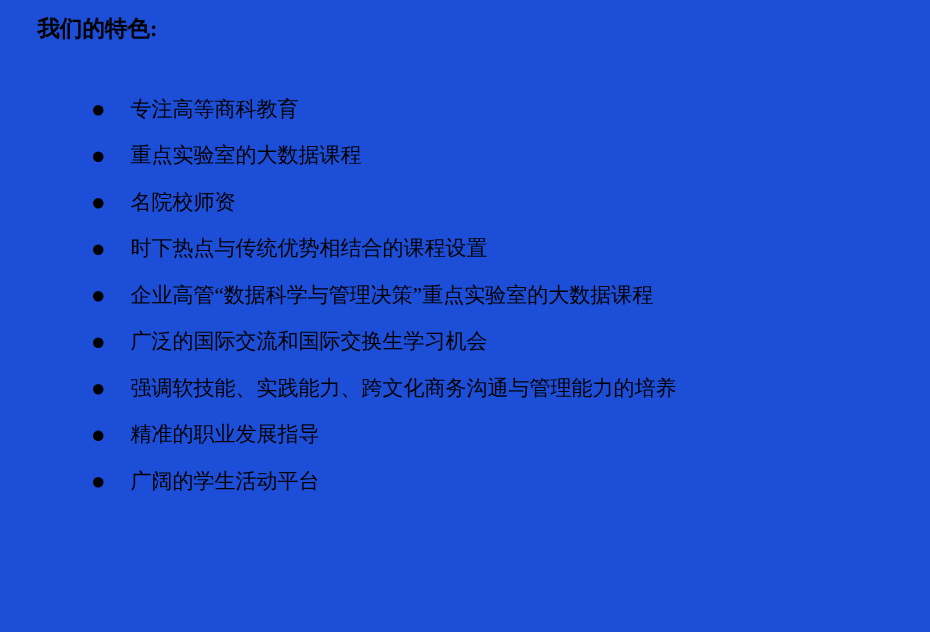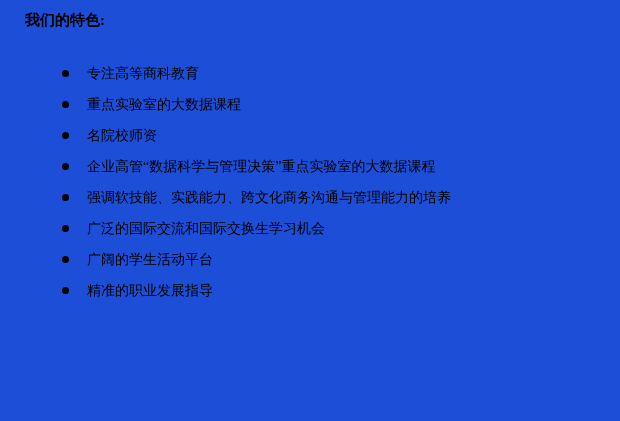--- a/index.html
+++ b/index.html
@@ -84,41 +84,45 @@
     <li class="feature-item">
       <span class="bullet-dot"></span>
       <span class="item-text">重点实验室的大数据课程</span>
     </li>
 
     <li class="feature-item">
       <span class="bullet-dot"></span>
       <span class="item-text">名院校师资</span>
     </li>
 
+    <li class="feature-item">
+      <span class="bullet-dot"></span>
+      <span class="item-text">时下热点与传统优势相结合的课程设置</span>
+    </li>
 
     <li class="feature-item">
       <span class="bullet-dot"></span>
       <span class="item-text">企业高管“数据科学与管理决策”重点实验室的大数据课程</span>
+    </li>
+
+    <li class="feature-item">
+      <span class="bullet-dot"></span>
+      <span class="item-text">广泛的国际交流和国际交换生学习机会</span>
     </li>
 
     <li class="feature-item">
       <span class="bullet-dot"></span>
       <span class="item-text">强调软技能、实践能力、跨文化商务沟通与管理能力的培养</span>
     </li>
 
     <li class="feature-item">
       <span class="bullet-dot"></span>
-      <span class="item-text">广泛的国际交流和国际交换生学习机会</span>
+      <span class="item-text">精准的职业发展指导</span>
     </li>
 
     <li class="feature-item">
       <span class="bullet-dot"></span>
       <span class="item-text">广阔的学生活动平台</span>
     </li>
 
-    <li class="feature-item">
-      <span class="bullet-dot"></span>
-      <span class="item-text">精准的职业发展指导</span>
-    </li>
-
 
   </ul>
 </div>
 
 </body></html>

